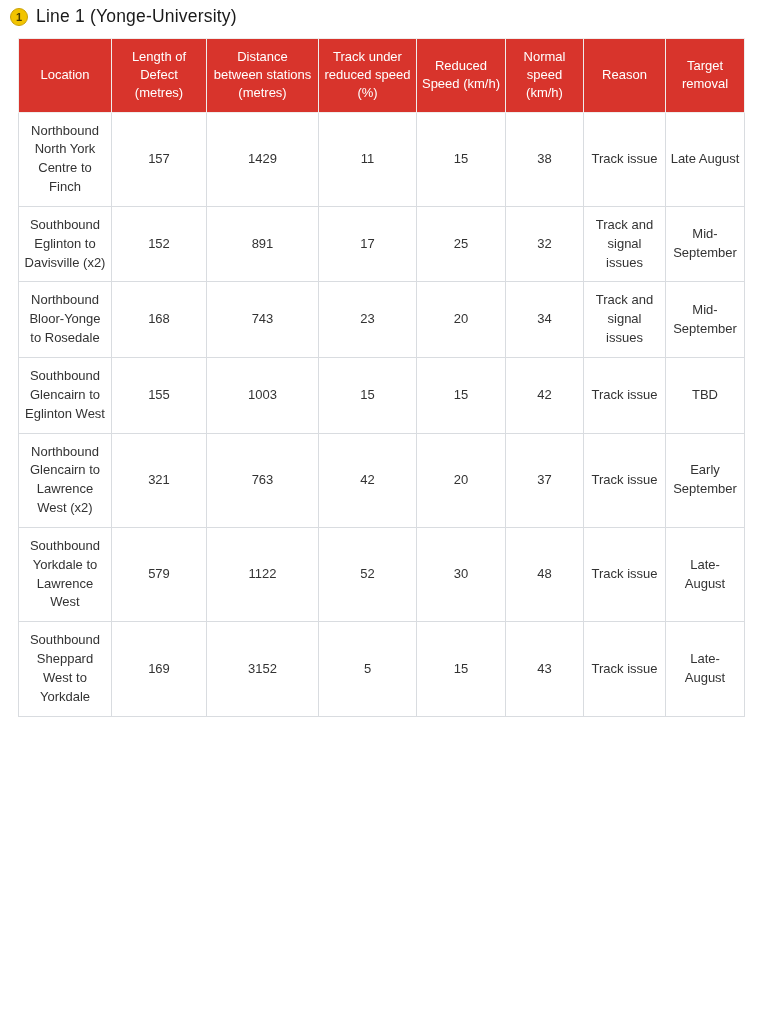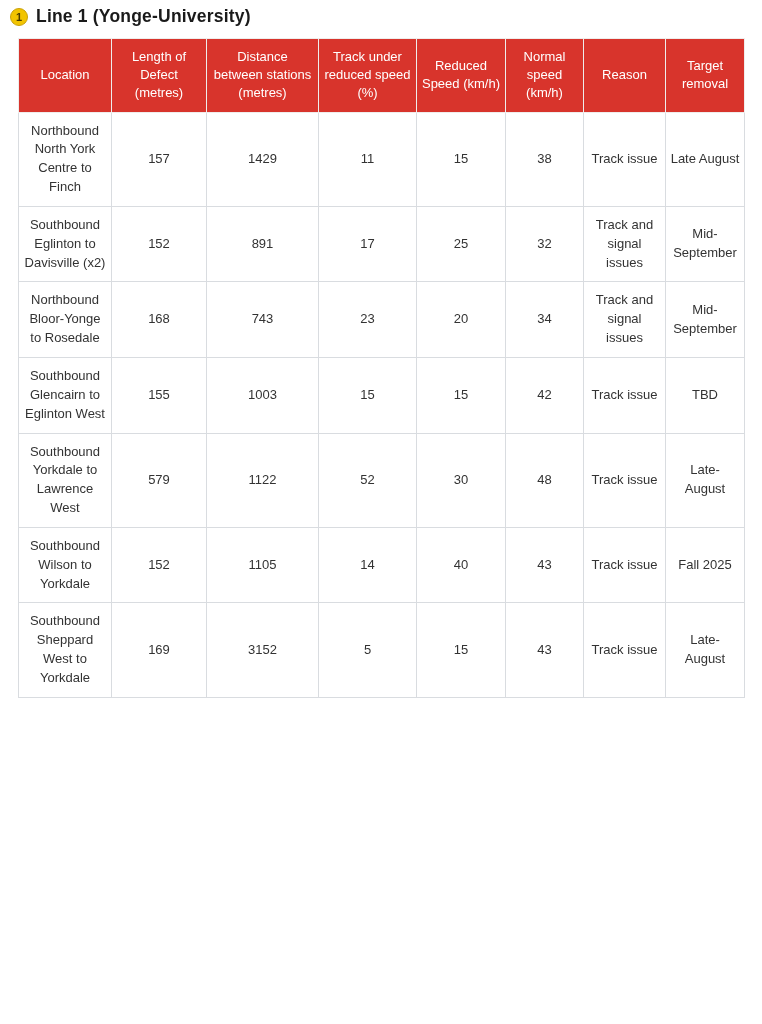--- a/index.html
+++ b/index.html
@@ -36,21 +36,21 @@
     background:var(--badge-bg);
     border:1.5px solid var(--badge-border);
     color:var(--badge-text);
     font-size:11px;
     font-weight:bold;
     display:flex;align-items:center;justify-content:center;
     flex:0 0 auto;
   }
   h1.page-title{
     font-size:17.5px;
-    font-weight:bold;
+    font-weight:normal;
     color:var(--title-text);
     letter-spacing:0.2px;
   }
   table.slow-zones{
     table-layout:fixed;
     border-collapse:collapse;
     width:726px;
     font-size:13px;
   }
   table.slow-zones th{
@@ -140,38 +140,38 @@
           <td>Southbound Glencairn to Eglinton West</td>
           <td>155</td>
           <td>1003</td>
           <td>15</td>
           <td>15</td>
           <td>42</td>
           <td>Track issue</td>
           <td>TBD</td>
         </tr>
         <tr>
+          <td>Northbound Glencairn to Lawrence West (x2)</td>
+          <td>321</td>
+          <td>763</td>
+          <td>42</td>
+          <td>20</td>
+          <td>37</td>
+          <td>Track issue</td>
+          <td>Early September</td>
+        </tr>
+        <tr>
           <td>Southbound Yorkdale to Lawrence West</td>
           <td>579</td>
           <td>1122</td>
           <td>52</td>
           <td>30</td>
           <td>48</td>
           <td>Track issue</td>
           <td>Late-August</td>
-        </tr>
-        <tr>
-          <td>Southbound Wilson to Yorkdale</td>
-          <td>152</td>
-          <td>1105</td>
-          <td>14</td>
-          <td>40</td>
-          <td>43</td>
-          <td>Track issue</td>
-          <td>Fall 2025</td>
         </tr>
         <tr>
           <td>Southbound Sheppard West to Yorkdale</td>
           <td>169</td>
           <td>3152</td>
           <td>5</td>
           <td>15</td>
           <td>43</td>
           <td>Track issue</td>
           <td>Late-August</td>

